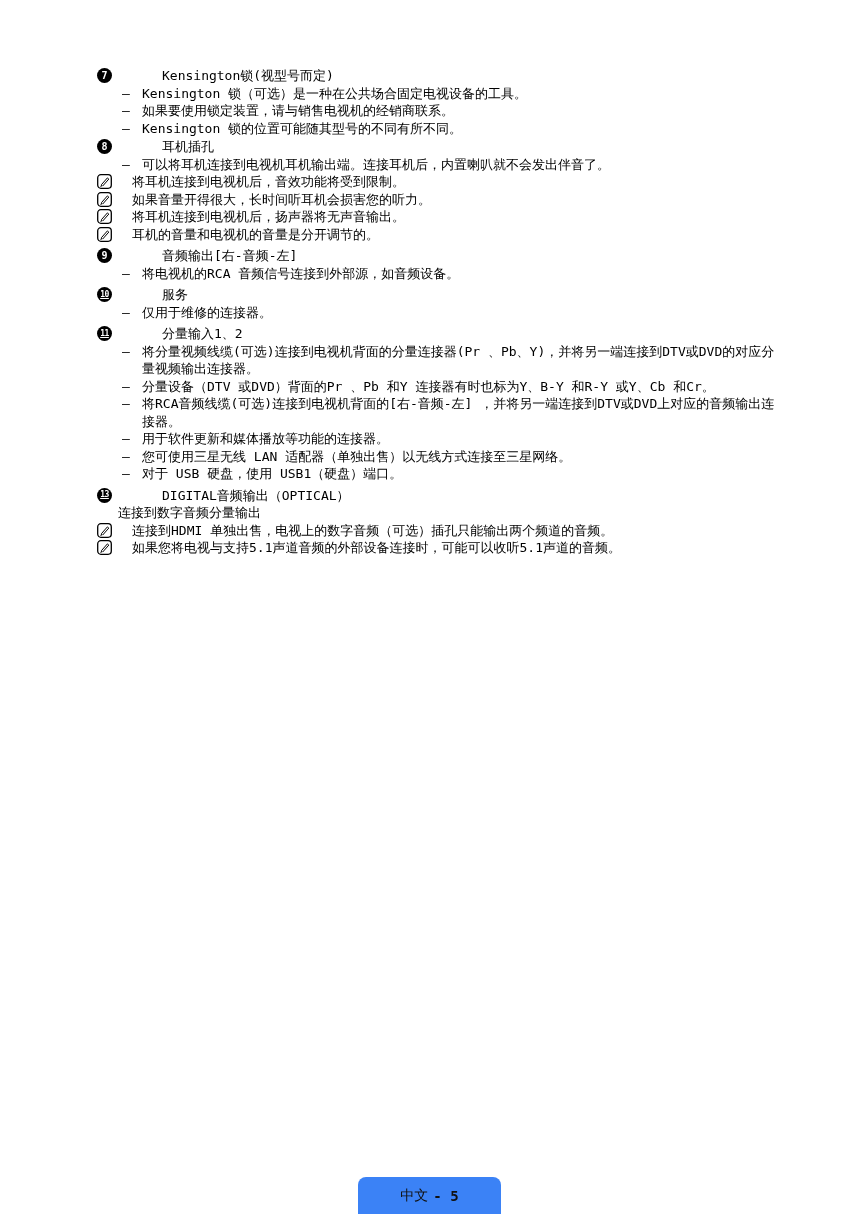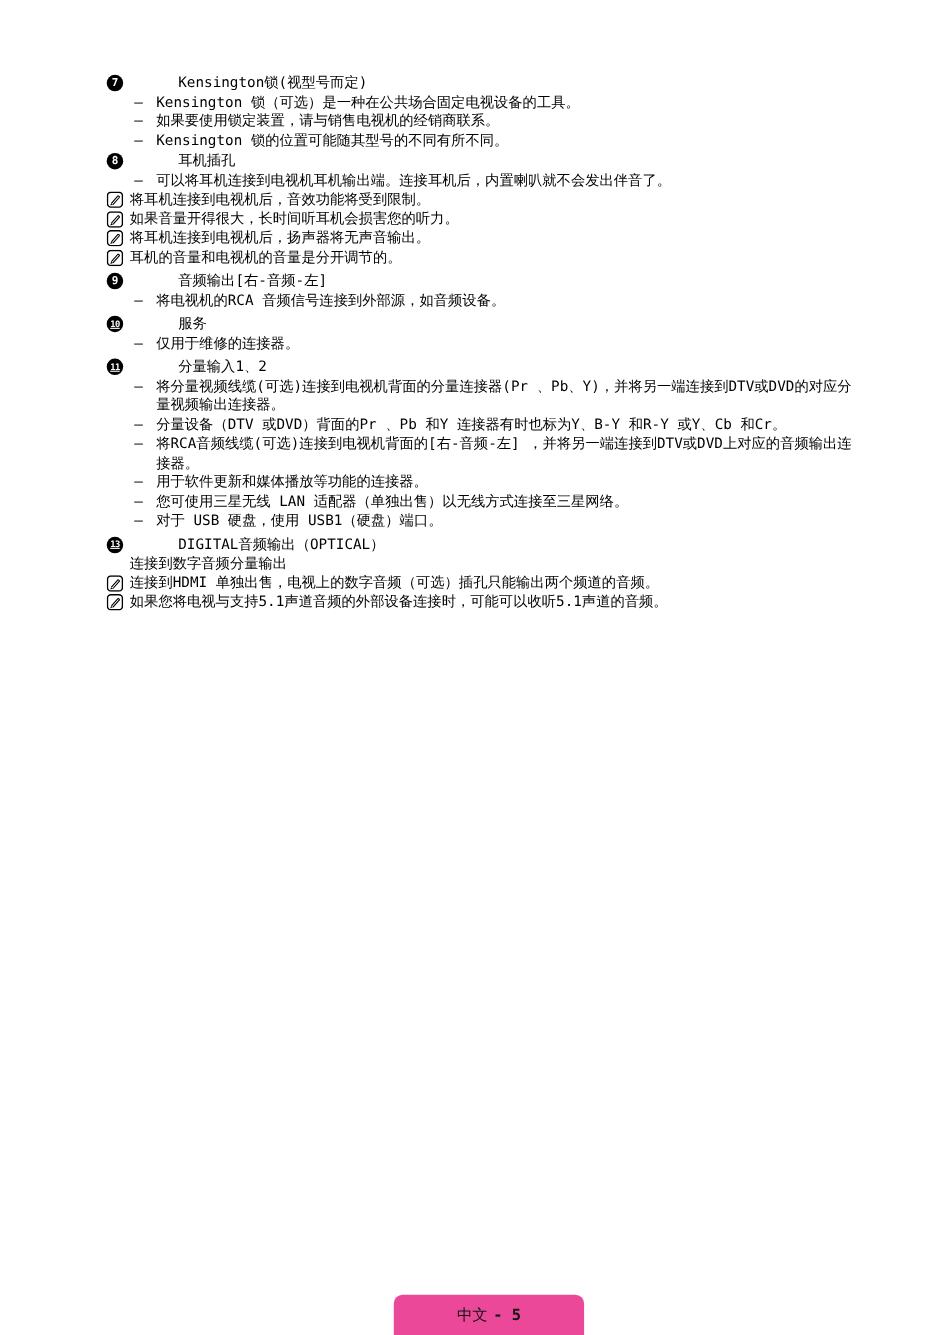--- a/index.html
+++ b/index.html
@@ -17,26 +17,26 @@
            font-size:10px; font-weight:bold; line-height:1; }
   .badge.b2 { font-size:8px; letter-spacing:-0.5px;text-decoration:underline; }
   .item-title { flex:1;padding-left:44px; }
 
   .sub { display:flex; padding-left:25px; }
   .sub .dash { flex:0 0 20px; }
   .sub .sub-text { flex:1; max-width:645px; }
 
   .cont-line { padding-left:21px; }
 
-  .note { display:flex; align-items:flex-start; gap:6px; }
+  .note { display:flex; align-items:flex-start; gap:20px; }
   .note-icon { flex:0 0 15px; width:15px; height:15px; margin-top:1px; display:inline-block; }
   .note-text { flex:1; }
 
-  .footer { position:absolute; left:358px; top:1177px; width:173px; height:37px;
-            background:#ec4899; border-radius:8px 8px 0 0;
+  .footer { position:absolute; left:358px; top:1177px; width:143px; height:37px;
+            background:#3b82f6; border-radius:8px 8px 0 0;
             display:flex; align-items:center; justify-content:center;
             font-size:14px; color:#111; }
   .footer .pg { font-weight:bold; margin-left:5px; }
 </style>
 </head>
 <body>
 
 <div class="page">
   <div class="content">
 

